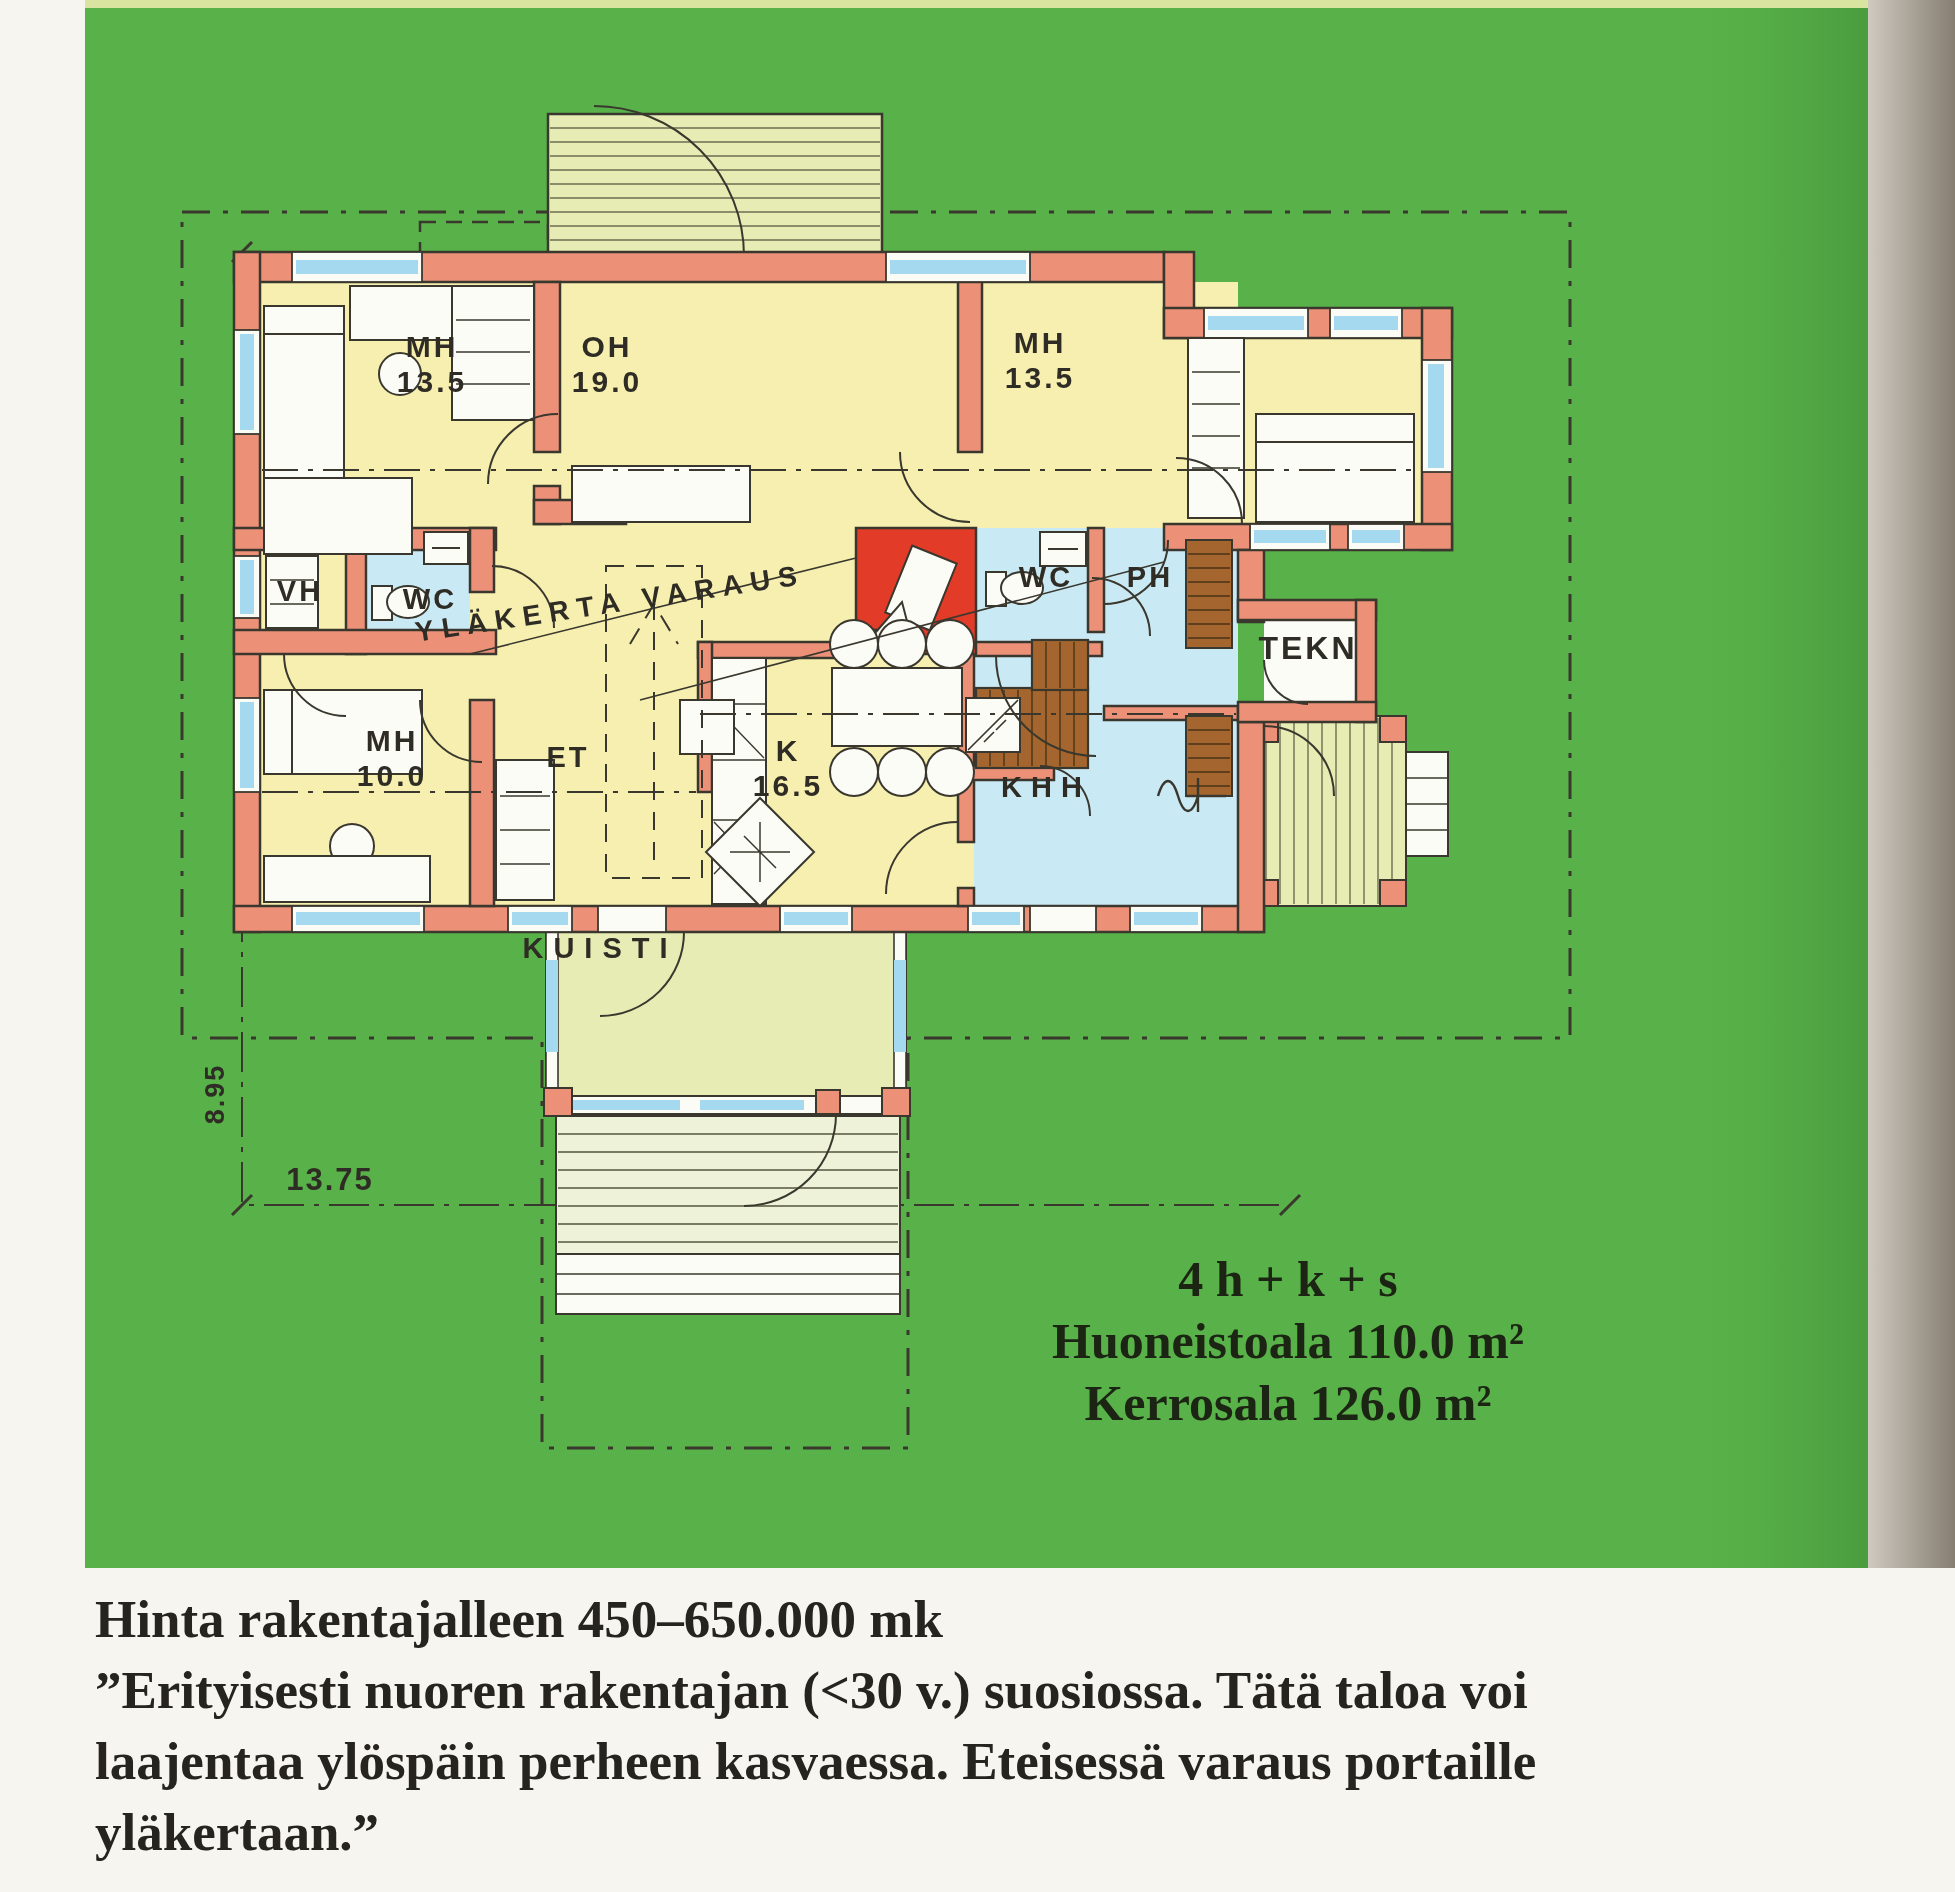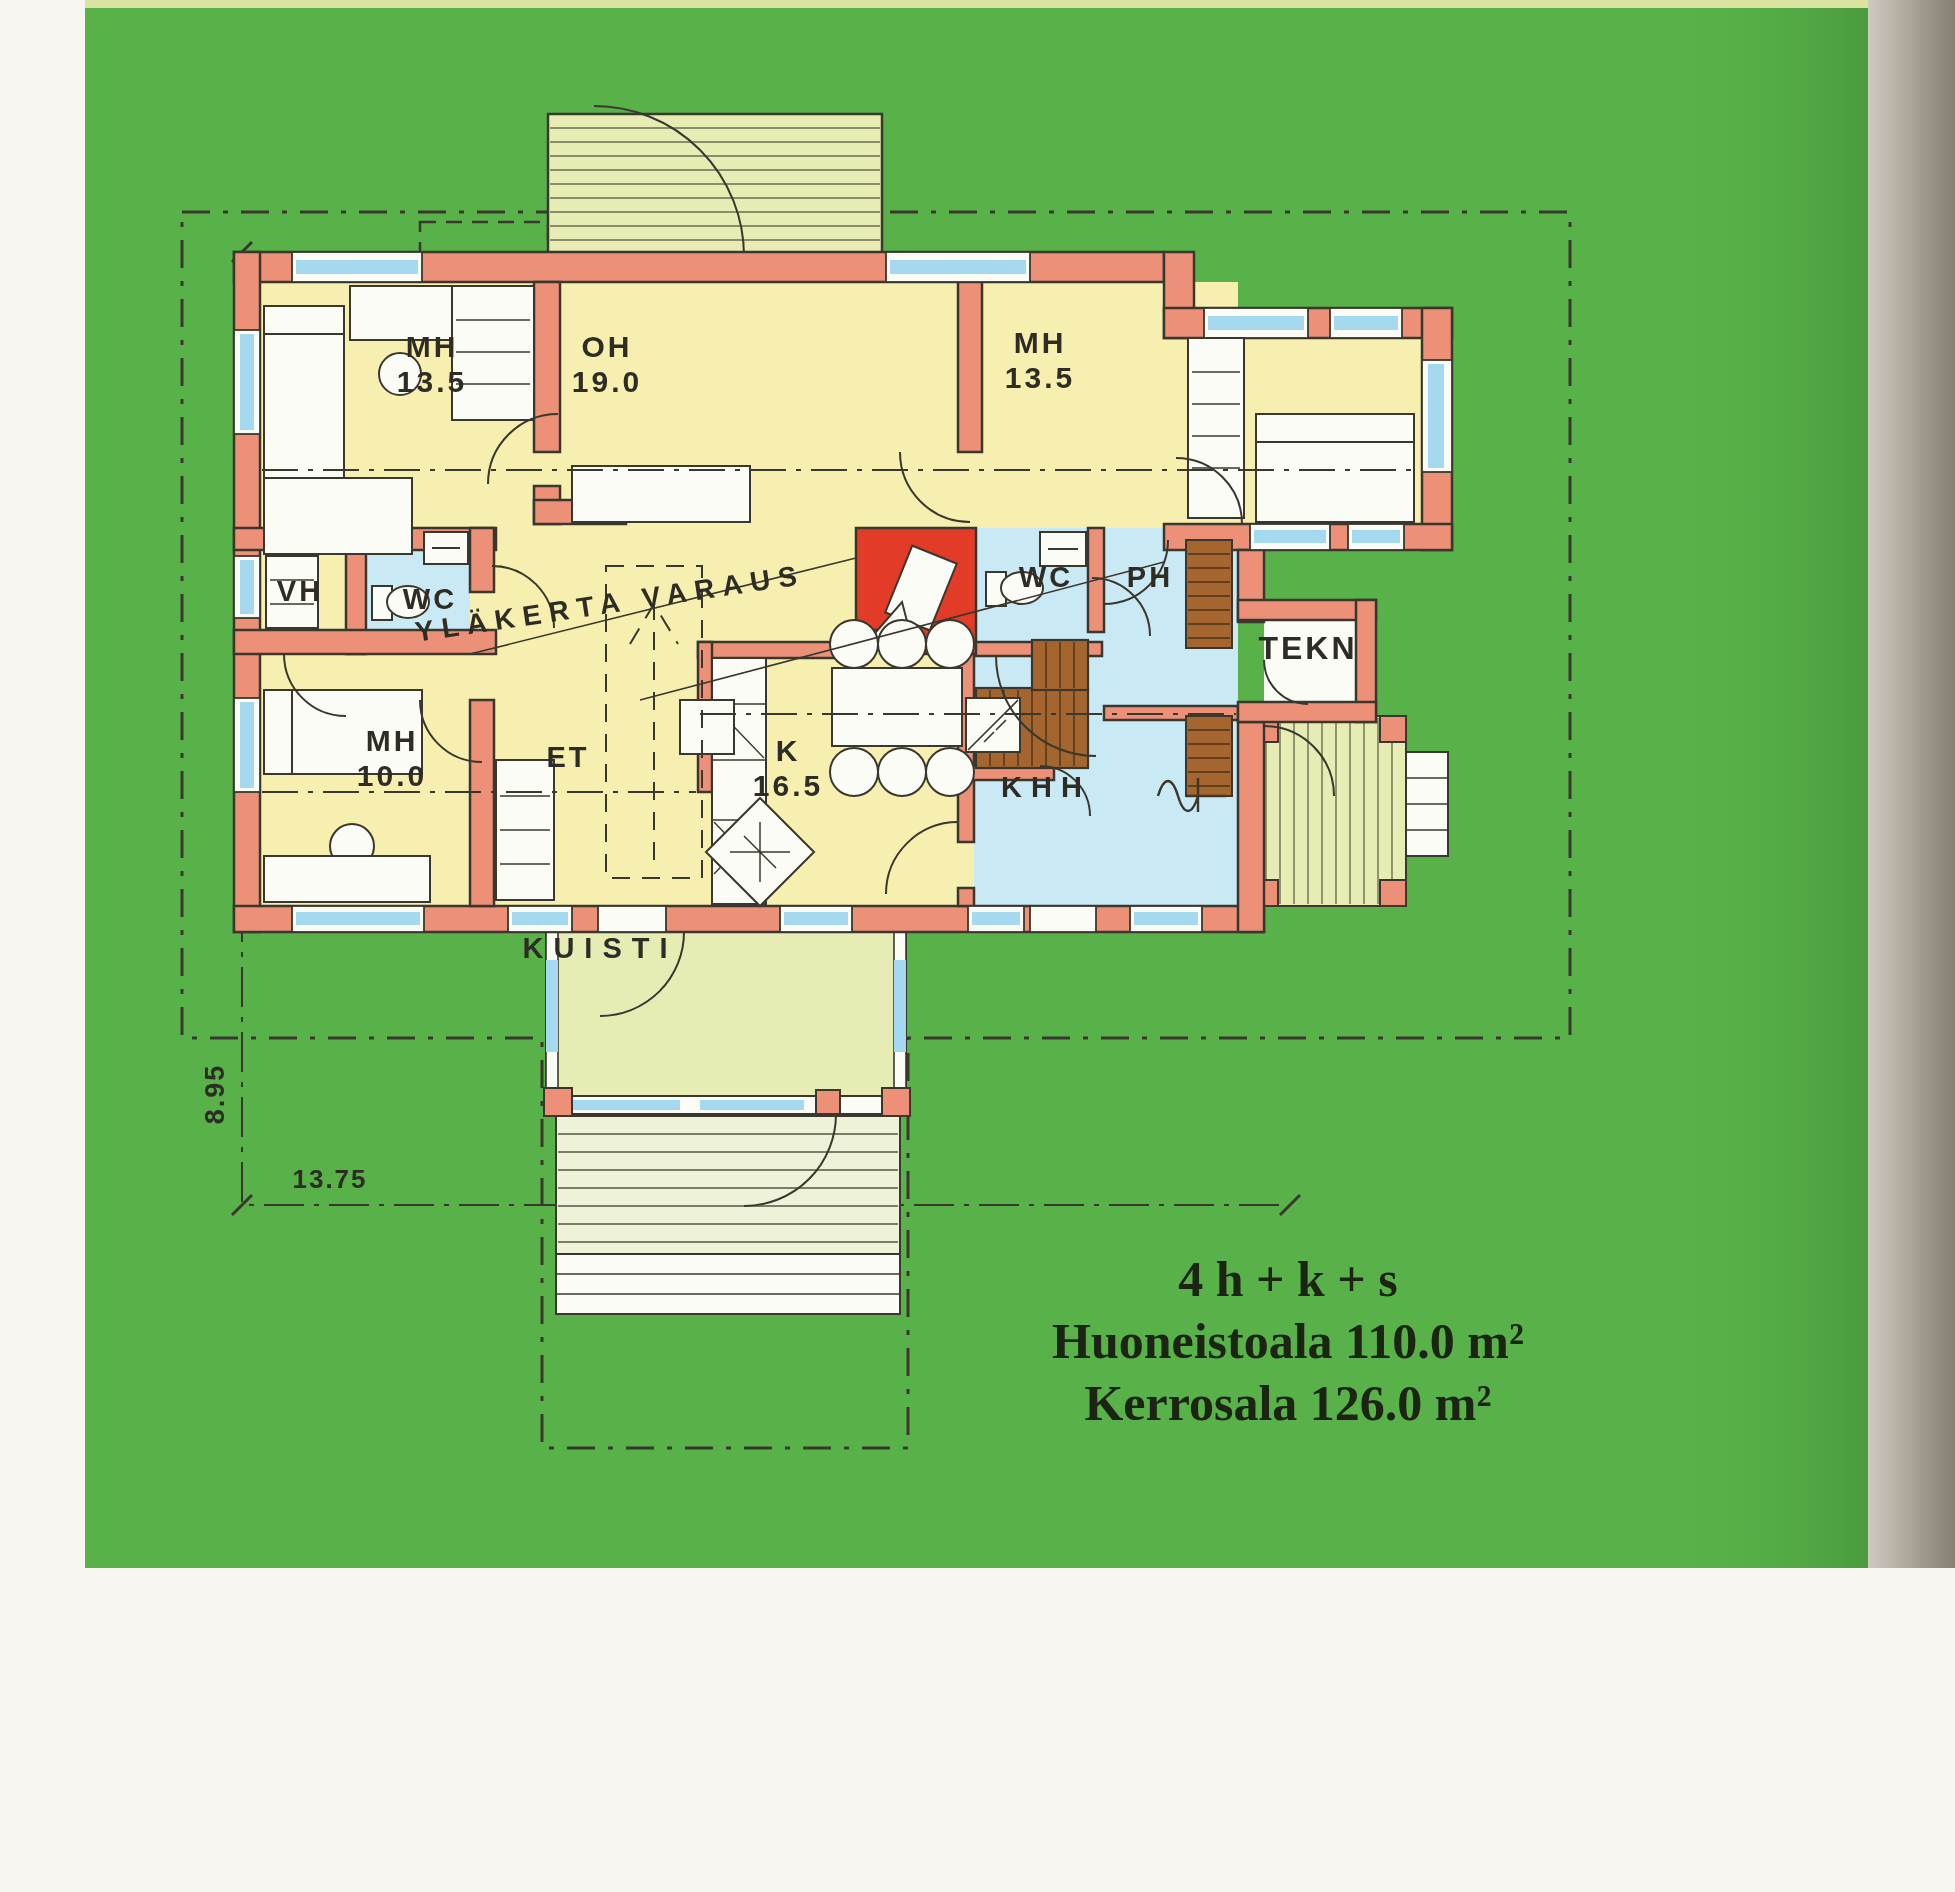--- a/index.html
+++ b/index.html
@@ -7,21 +7,21 @@
         font-family:"Liberation Sans",sans-serif;}
   #plan-svg{position:absolute;left:0;top:0;}
   .lbl{position:absolute;transform:translate(-50%,-50%);text-align:center;
        color:#2e2c24;font-weight:600;letter-spacing:3px;line-height:1.15;
        font-family:"Liberation Sans",sans-serif;white-space:nowrap;}
   .lbl span{display:block;}
   .room{font-size:30px;}
   .small{font-size:29px;}
   .rot-ylakerta{transform:translate(-50%,-50%) rotate(-8.5deg);font-size:28px;letter-spacing:8px;}
   .rot-dim{transform:translate(-50%,-50%) rotate(-90deg);font-size:27px;letter-spacing:2px;}
-  .dim{font-size:26px;letter-spacing:2px;}
+  .dim{font-size:31px;letter-spacing:2px;}
   #info-block{position:absolute;left:1052px;top:1248px;color:#1c2413;
       font-family:"Liberation Serif",serif;font-weight:bold;font-size:50px;line-height:62px;
       white-space:nowrap;text-align:center;}
   #caption-block{position:absolute;left:95px;top:1584px;color:#26241e;
       font-family:"Liberation Serif",serif;font-weight:bold;font-size:53px;line-height:71px;
       white-space:nowrap;}
 </style>
 </head>
 <body>
 
@@ -397,14 +397,20 @@
 <div class="lbl dim" style="left:330px;top:1180px">
   <span>13.75</span>
 </div>
 
 <div id="info-block">
   <div>4 h + k + s</div>
   <div>Huoneistoala 110.0 m²</div>
   <div>Kerrosala 126.0 m²</div>
 </div>
 
+<div id="caption-block">
+  <div>Hinta rakentajalleen 450–650.000 mk</div>
+  <div>”Erityisesti nuoren rakentajan (&lt;30 v.) suosiossa. Tätä taloa voi</div>
+  <div>laajentaa ylöspäin perheen kasvaessa. Eteisessä varaus portaille</div>
+  <div>yläkertaan.”</div>
+</div>
 
 </div>
 
 </body></html>

